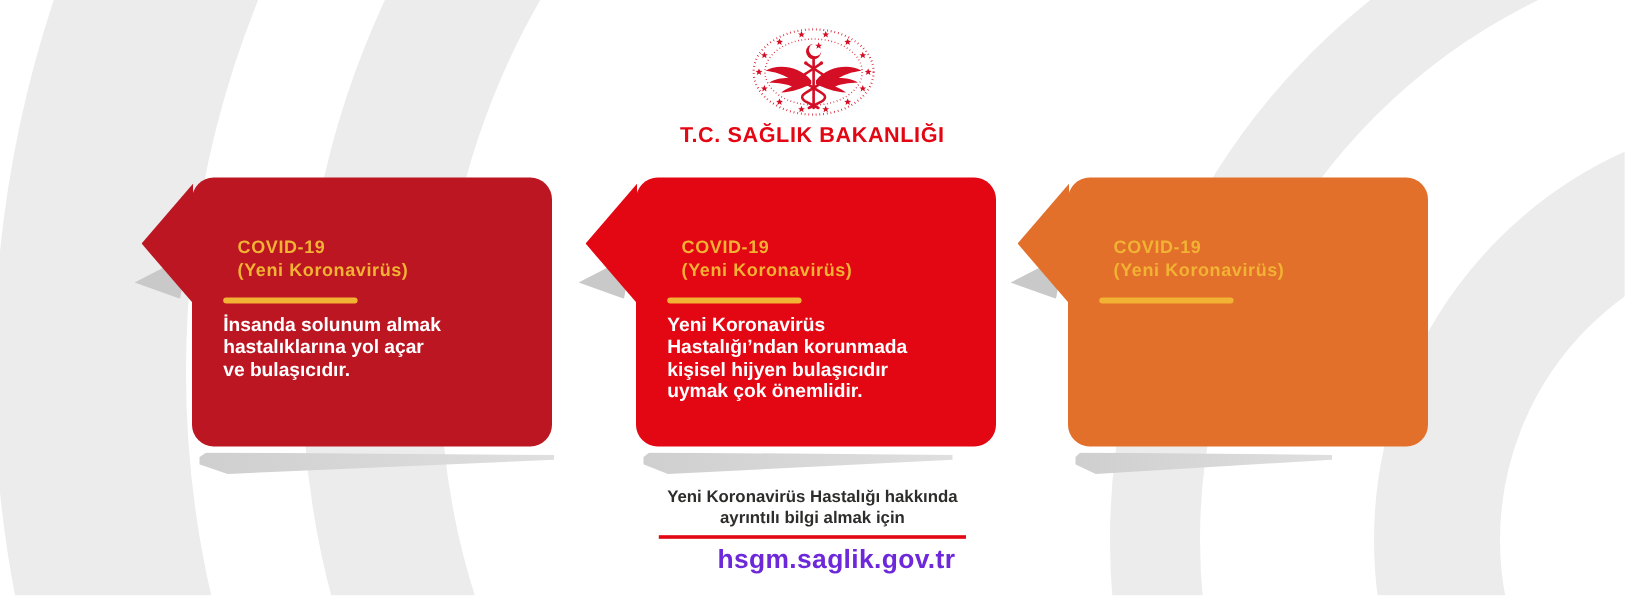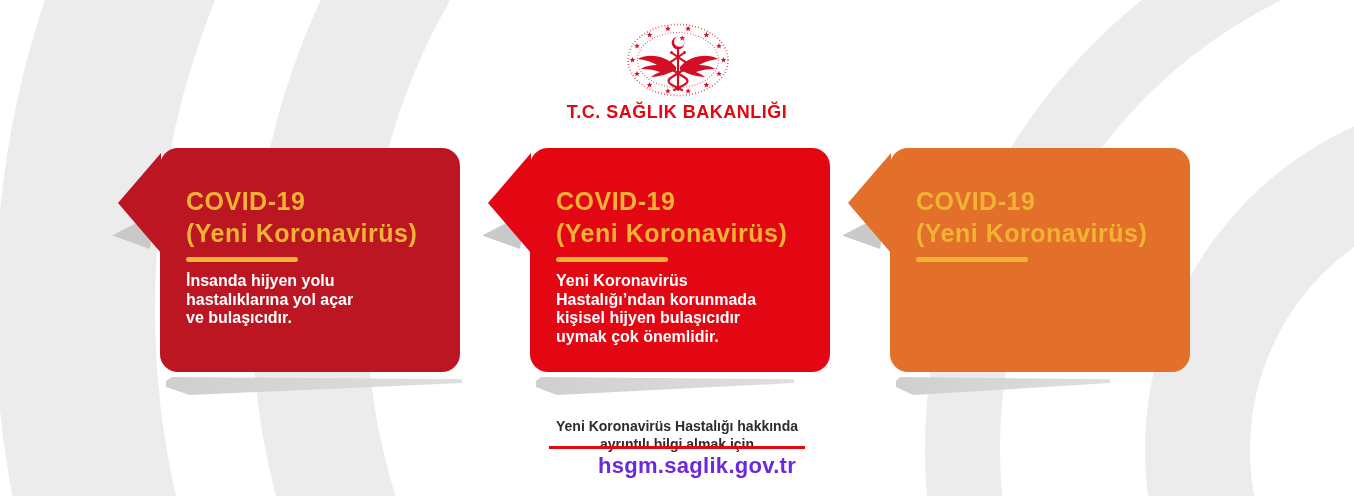--- a/index.html
+++ b/index.html
@@ -22,22 +22,22 @@
     font-size:18px;font-weight:bold;letter-spacing:0.5px;white-space:pre-line;
   }
 
   
   .card{
     position:absolute;top:148px;width:300px;height:224px;border-radius:18px;z-index:4;
     padding:38px 16px 0 26px;box-sizing:border-box;
   }
   .card-1{left:160px;} .card-2{left:530px;} .card-3{left:890px;}
   .card-title{
-    font-size:25px;line-height:1.26;font-weight:bold;letter-spacing:0.5px;
-    white-space:pre-line;margin:0;
+    font-size:15px;line-height:1.26;font-weight:bold;letter-spacing:0.5px;
+    white-space:pre-line;margin:12px;
   }
   .title-underline{width:112px;height:5px;border-radius:2.5px;margin:8px 0 10px 0;}
   .card-body{
     font-size:16px;line-height:1.16;font-weight:bold;color:#ffffff;
     white-space:pre-line;margin:0;
   }
   
   .tail{
     position:absolute;top:153px;width:43px;height:100px;z-index:3;
     clip-path:polygon(100% 0,0 50%,100% 100%);
@@ -54,21 +54,21 @@
     background:linear-gradient(90deg,#CFCFCF,#DFDFDF);
     clip-path:polygon(2% 0,100% 12%,100% 34%,8% 100%,0 55%,0 22%);
   }
   .card-shadow-1{left:166px;width:296px;}
   .card-shadow-2{left:536px;width:258px;}
   .card-shadow-3{left:896px;width:214px;}
 
   
   .footer-info{
     position:absolute;left:0;top:404px;width:100%;text-align:center;z-index:5;
-    font-size:14px;line-height:1.32;font-weight:bold;color:#2D2D2C;white-space:pre-line;margin-top:13px;
+    font-size:14px;line-height:1.32;font-weight:bold;color:#2D2D2C;white-space:pre-line;
   }
   .footer-rule{position:absolute;left:549px;top:446px;width:256px;height:3px;z-index:5;}
   .footer-url{
     position:absolute;left:0;top:453px;width:100%;text-align:center;z-index:5;
     font-size:22px;font-weight:bold;letter-spacing:0.3px;cursor:pointer;text-decoration:none;
   }
 </style>
 </head>
 <body>
 
@@ -124,21 +124,21 @@
   <div class="tail-shadow tail-shadow-3"></div>
 
   <div class="tail tail-1" style="background-color: rgb(188, 22, 34);"></div>
   <div class="tail tail-2" style="background-color: rgb(227, 6, 19);"></div>
   <div class="tail tail-3" style="background-color: rgb(226, 112, 43);"></div>
 
   <div class="card card-1" style="background-color: rgb(188, 22, 34);">
     <div class="card-title" style="color: rgb(242, 178, 51);">COVID-19
 (Yeni Koronavirüs)</div>
     <div class="title-underline" style="background-color: rgb(242, 178, 51);"></div>
-    <div class="card-body">İnsanda hijyen yolu
+    <div class="card-body">İnsanda solunum almak
 hastalıklarına yol açar
 ve bulaşıcıdır.</div>
   </div>
 
   <div class="card card-2" style="background-color: rgb(227, 6, 19);">
     <div class="card-title" style="color: rgb(242, 178, 51);">COVID-19
 (Yeni Koronavirüs)</div>
     <div class="title-underline" style="background-color: rgb(242, 178, 51);"></div>
     <div class="card-body">Yeni Koronavirüs
 Hastalığı’ndan korunmada

